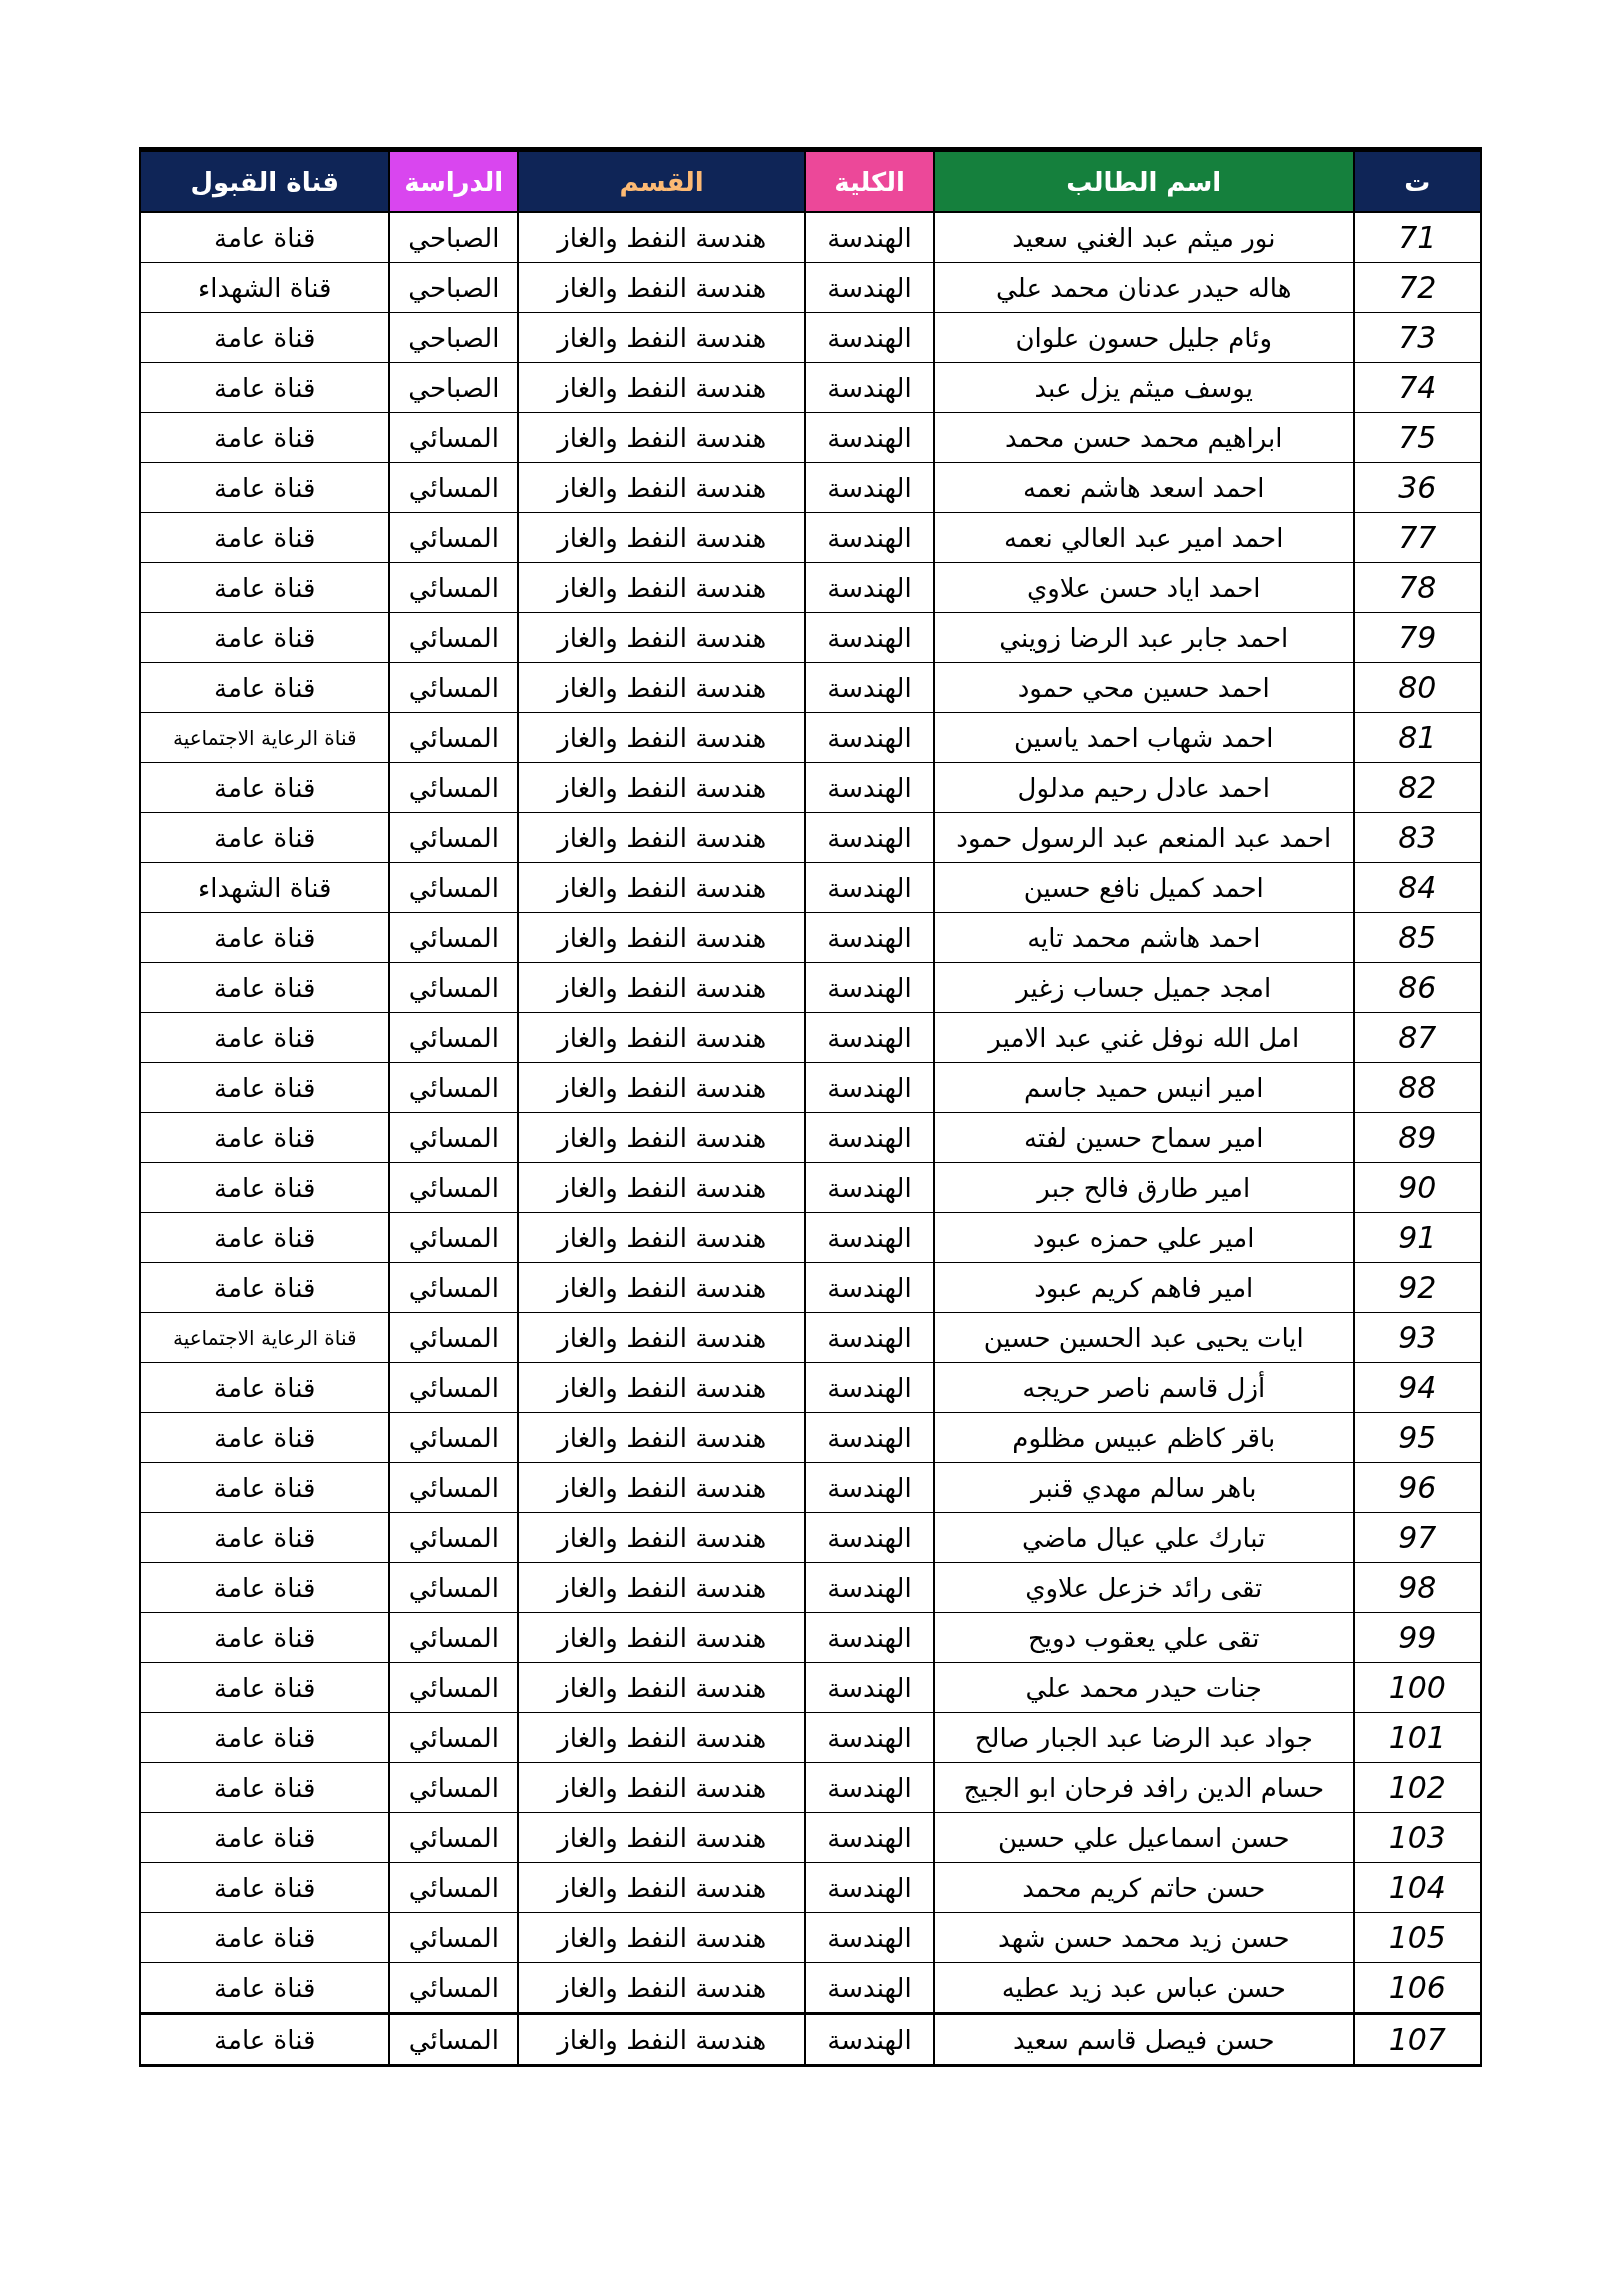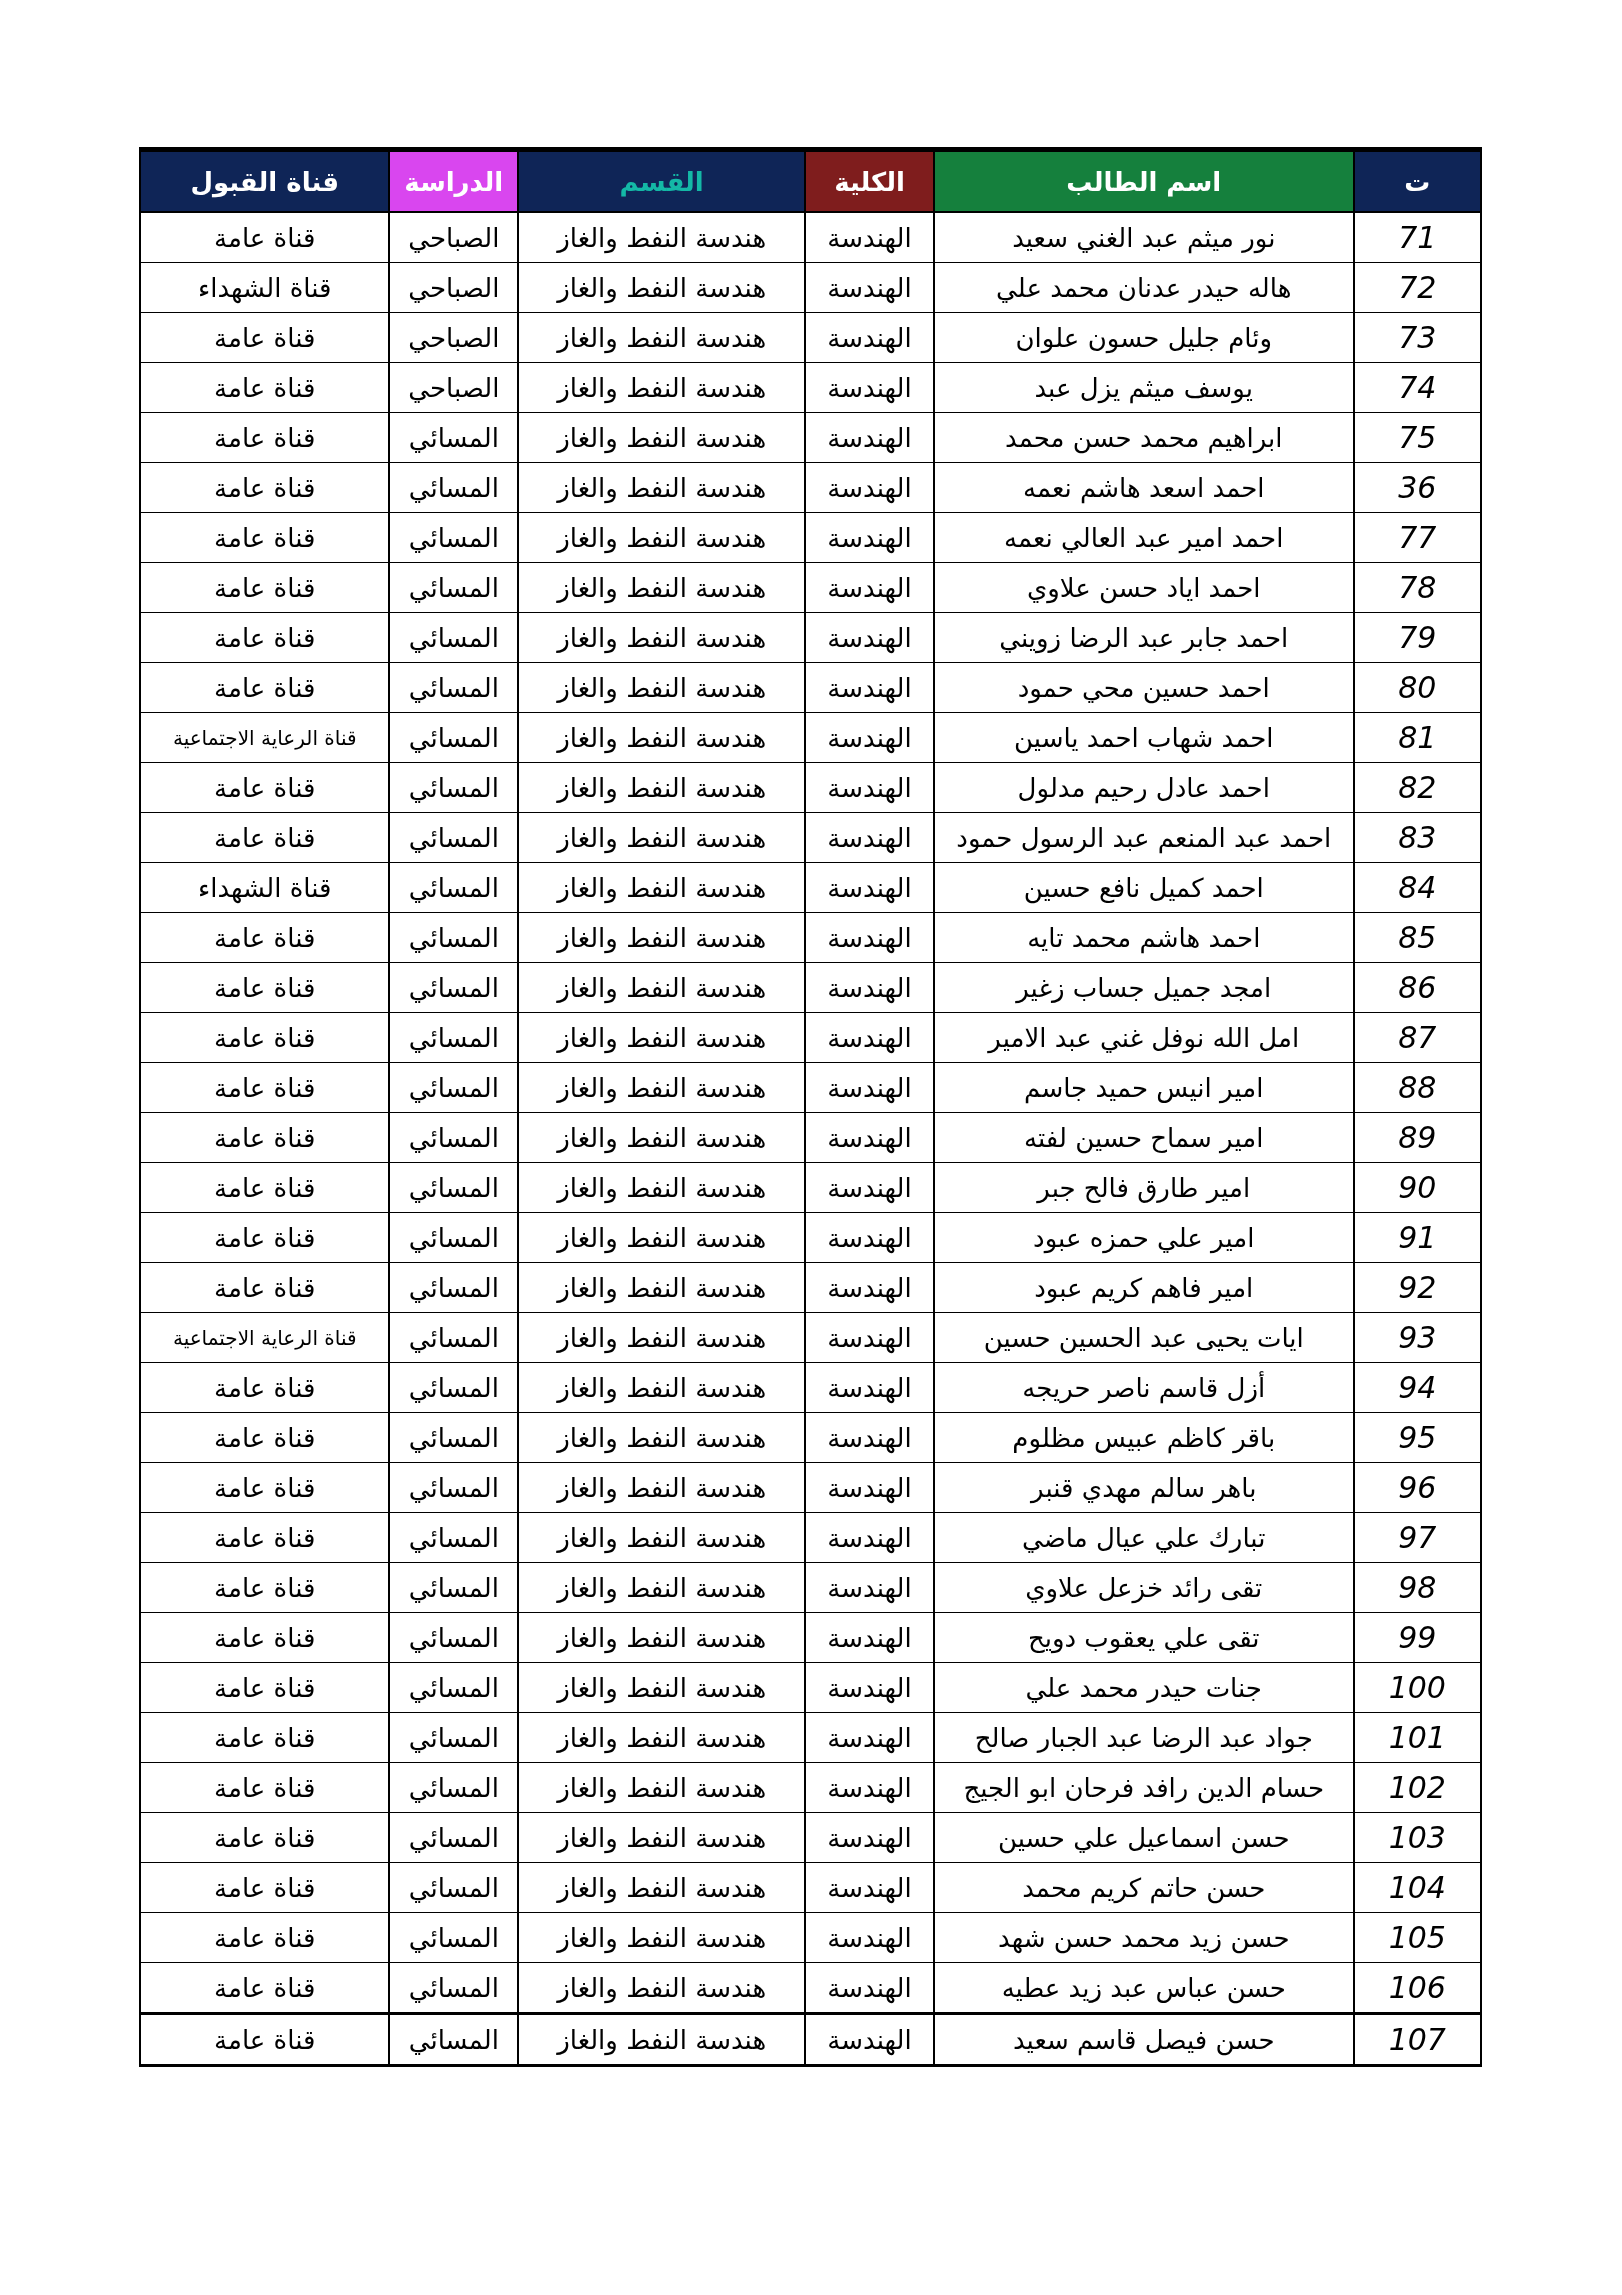--- a/index.html
+++ b/index.html
@@ -72,22 +72,22 @@
         <col class="c-name">
         <col class="c-college">
       <col class="c-dept">
         <col class="c-study">
         <col class="c-channel">
     </colgroup>
     <thead>
       <tr>
         <th style="background: rgb(15, 37, 87); color: rgb(255, 255, 255);">ت</th>
         <th style="background: #15803d; color: rgb(255, 255, 255);">اسم الطالب</th>
-        <th style="background: #7f1d1d; color: rgb(255, 255, 255);">الكلية</th>
-        <th style="background: rgb(15, 37, 87); color: #14b8a6;">القسم</th>
+        <th style="background: #ec4899; color: rgb(255, 255, 255);">الكلية</th>
+        <th style="background: rgb(15, 37, 87); color: #fdba74;">القسم</th>
         <th style="background: #d946ef; color: rgb(255, 255, 255);">الدراسة</th>
         <th style="background: rgb(15, 37, 87); color: rgb(255, 255, 255);">قناة القبول</th>
       </tr>
     </thead>
     <tbody id="tbody">
         <tr>
     <td class="cell-no">71</td>
     <td class="cell-name">نور ميثم عبد الغني سعيد</td>
     <td class="cell-college">الهندسة</td>
     <td class="cell-dept">هندسة النفط والغاز</td>

